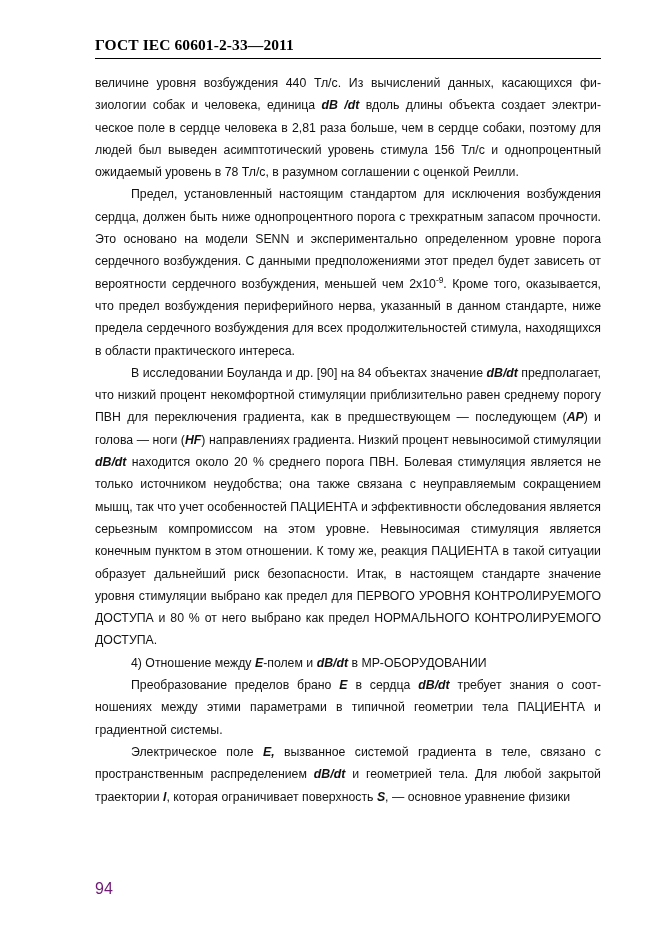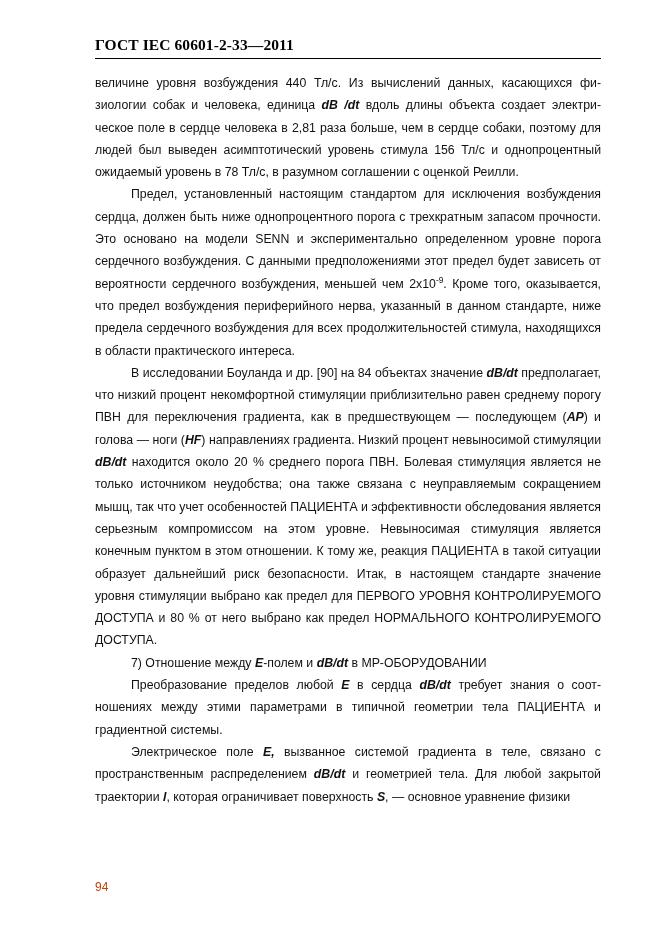--- a/index.html
+++ b/index.html
@@ -63,39 +63,39 @@
   }
   .sup {
     font-size: 8.4px;
     vertical-align: super;
     line-height: 0;
   }
   .footer {
     position: absolute;
     left: 95px;
     top: 880px;
-    font-size: 12px;
-    color: #c2410c;
+    font-size: 16px;
+    color: #701a75;
     text-align: center;
   }
 </style>
 </head>
 <body>
 
 <div class="page">
 
   <div class="header">
     <div class="header-title">ГОСТ IEC 60601-2-33—2011</div>
     <div class="header-rule"></div>
   </div>
 
   <div class="content">
     <p class="body-para"><span>величине уровня возбуждения 440 Тл/с. Из вычислений данных, касающихся фи­зиологии собак и человека, единица </span><span class="it">dB /dt</span><span> вдоль длины объекта создает электри­ческое поле в сердце человека в 2,81 раза больше, чем в сердце собаки, поэтому для людей был выведен асимптотический уровень стимула 156 Тл/с и однопро­центный ожидаемый уровень в 78 Тл/с, в разумном соглашении с оценкой Реилли.</span></p>
     <p class="body-para indent"><span>Предел, установленный настоящим стандартом для исключения возбужде­ния сердца, должен быть ниже однопроцентного порога с трехкратным запасом прочности. Это основано на модели SENN и экспериментально определенном уровне порога сердечного возбуждения. С данными предположениями этот пре­дел будет зависеть от вероятности сердечного возбуждения, меньшей чем 2x10</span><span class="sup">-9</span><span>. Кроме того, оказывается, что предел возбуждения периферийного нерва, указан­ный в данном стандарте, ниже предела сердечного возбуждения для всех про­должительностей стимула, находящихся в области практического интереса.</span></p>
     <p class="body-para indent"><span>В исследовании Боуланда и др. [90] на 84 объектах значение </span><span class="it">dB/dt</span><span> предпо­лагает, что низкий процент некомфортной стимуляции приблизительно равен среднему порогу ПВН для переключения градиента, как в предшествующем — по­следующем (</span><span class="it">AP</span><span>) и голова — ноги (</span><span class="it">HF</span><span>) направлениях градиента. Низкий процент невыносимой стимуляции </span><span class="it">dB/dt</span><span> находится около 20 % среднего порога ПВН. Бо­левая стимуляция является не только источником неудобства; она также связана с неуправляемым сокращением мышц, так что учет особенностей ПАЦИЕНТА и эффективности обследования является серьезным компромиссом на этом уровне. Невыносимая стимуляция является конечным пунктом в этом отношении. К тому же, реакция ПАЦИЕНТА в такой ситуации образует дальнейший риск безопасно­сти. Итак, в настоящем стандарте значение уровня стимуляции выбрано как пре­дел для ПЕРВОГО УРОВНЯ КОНТРОЛИРУЕМОГО ДОСТУПА и 80 % от него вы­брано как предел НОРМАЛЬНОГО КОНТРОЛИРУЕМОГО ДОСТУПА.</span></p>
-    <p class="body-para indent"><span>7) Отношение между </span><span class="it">E</span><span>-полем и </span><span class="it">dB/dt</span><span> в МР-ОБОРУДОВАНИИ</span></p>
-    <p class="body-para indent"><span>Преобразование пределов любой </span><span class="it">E</span><span> в сердца </span><span class="it">dB/dt</span><span> требует знания о соот­ношениях между этими параметрами в типичной геометрии тела ПАЦИЕНТА и градиентной системы.</span></p>
+    <p class="body-para indent"><span>4) Отношение между </span><span class="it">E</span><span>-полем и </span><span class="it">dB/dt</span><span> в МР-ОБОРУДОВАНИИ</span></p>
+    <p class="body-para indent"><span>Преобразование пределов брано </span><span class="it">E</span><span> в сердца </span><span class="it">dB/dt</span><span> требует знания о соот­ношениях между этими параметрами в типичной геометрии тела ПАЦИЕНТА и градиентной системы.</span></p>
     <p class="body-para indent"><span>Электрическое поле </span><span class="it">E,</span><span> вызванное системой градиента в теле, связано с пространственным распределением </span><span class="it">dB/dt</span><span> и геометрией тела. Для любой закрытой траектории </span><span class="it">l</span><span>, которая ограничивает поверхность </span><span class="it">S</span><span>, — основное уравнение физики</span></p>
   </div>
 
   <div class="footer">94</div>
 
 </div>
 
 </body></html>

